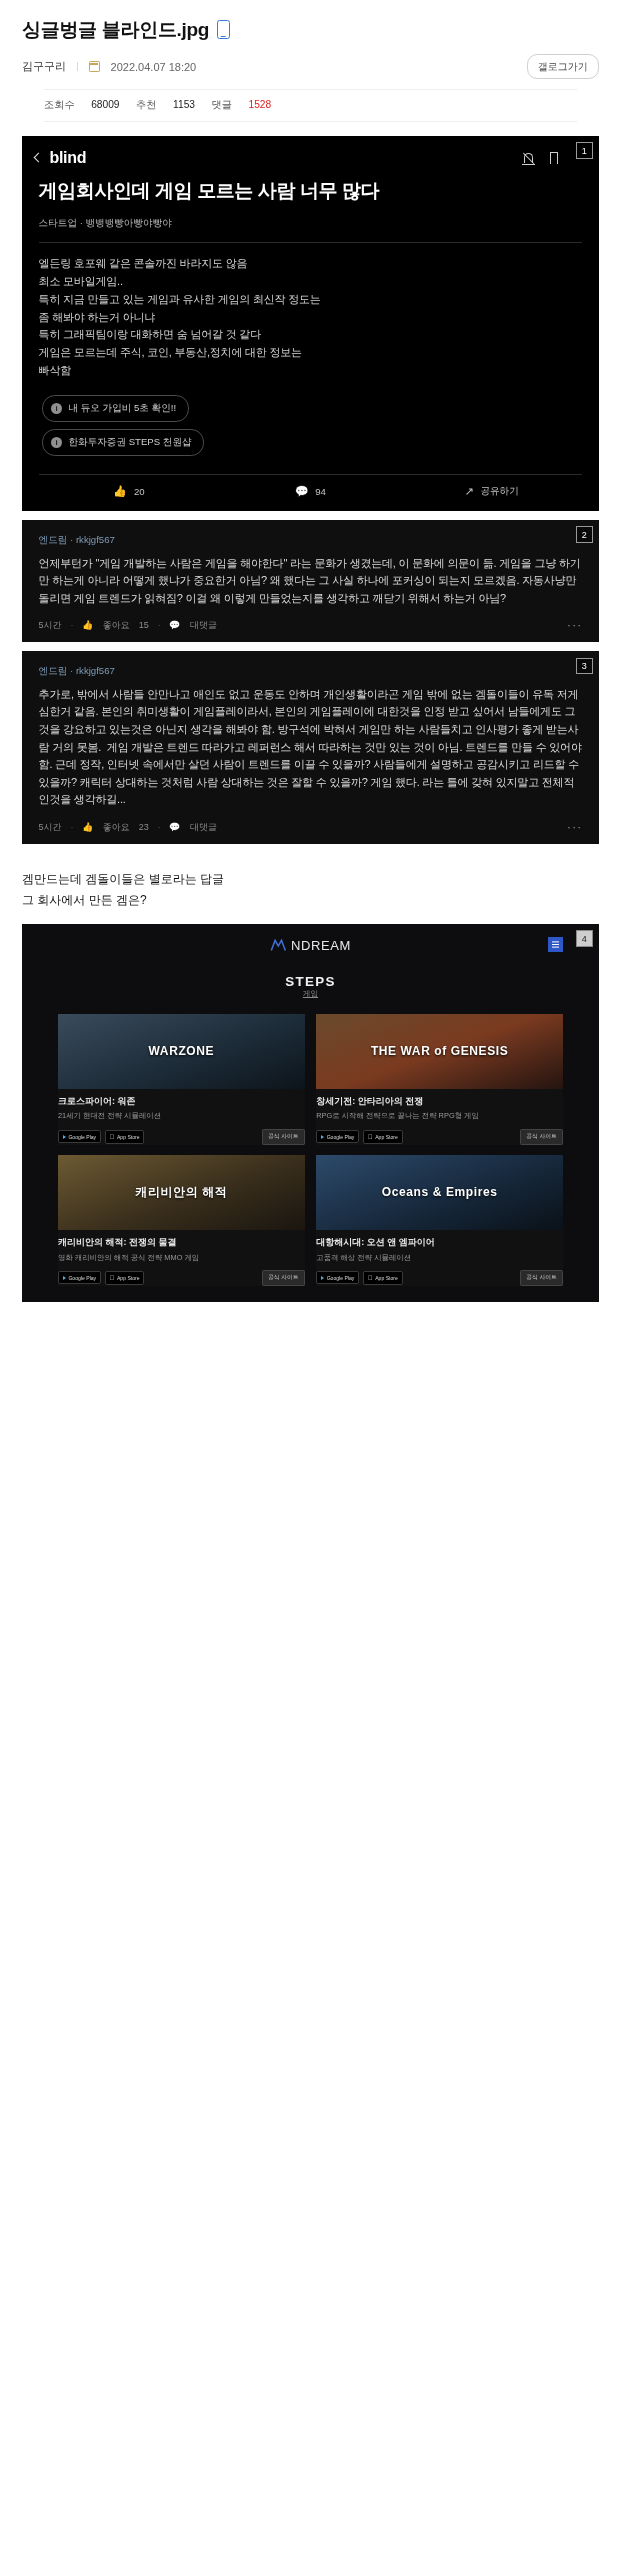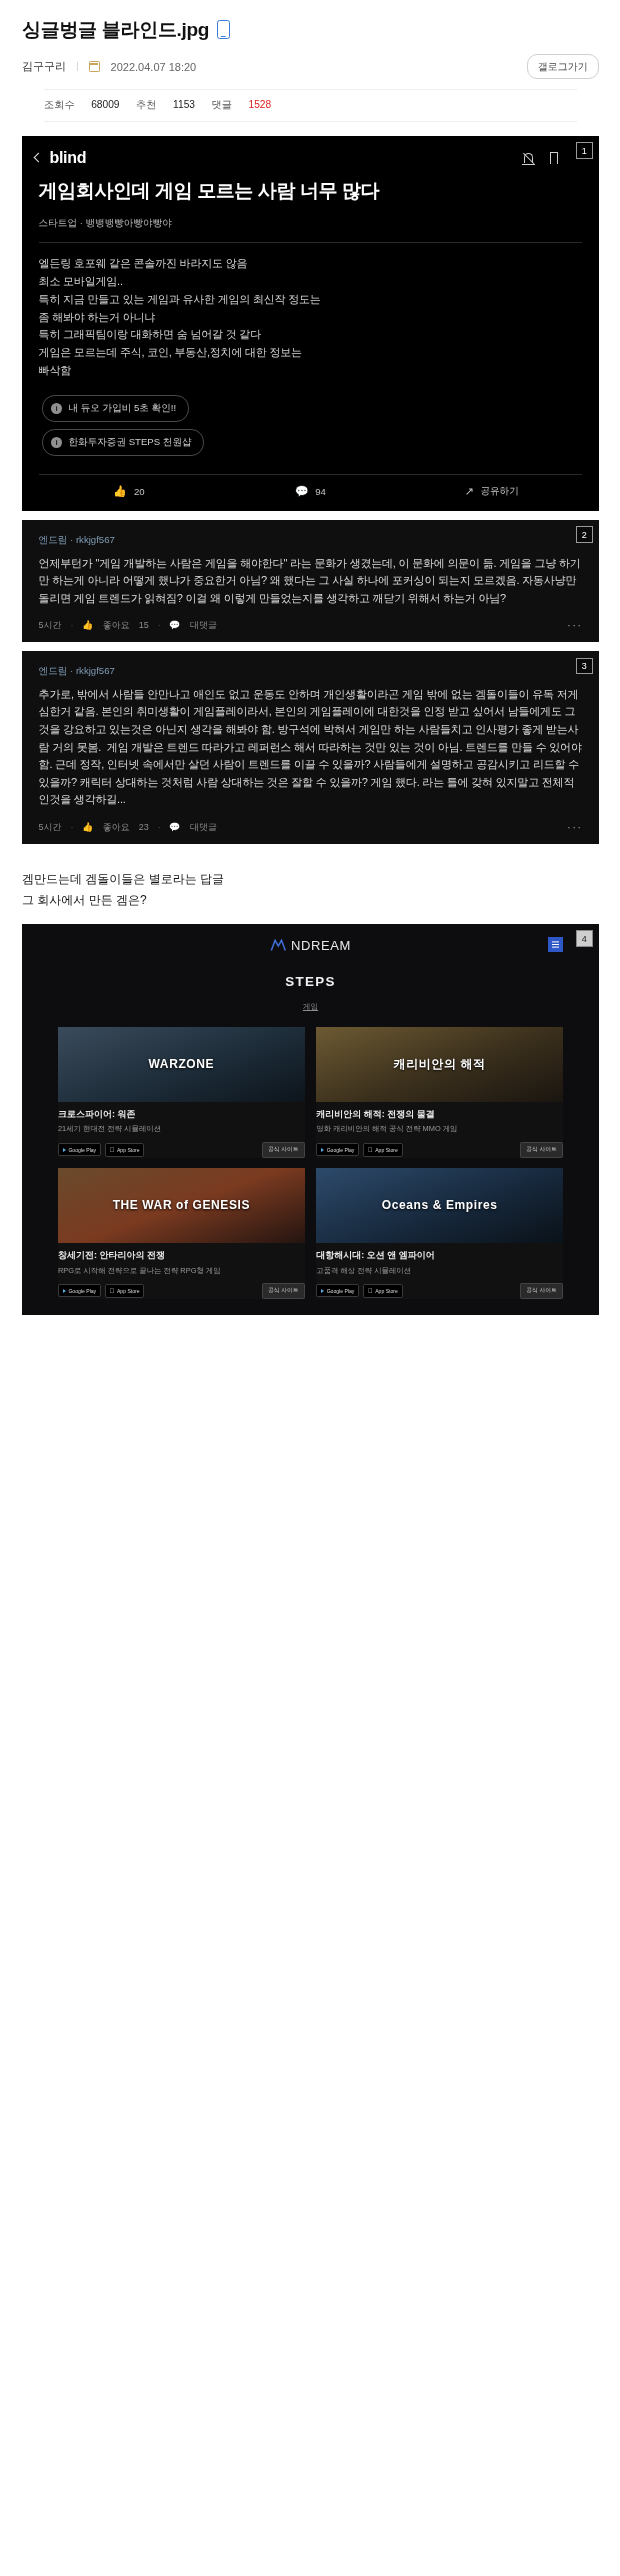--- a/index.html
+++ b/index.html
@@ -104,21 +104,21 @@
   
   .ndream { margin: 14px 22px 0 22px; background: #0d0d10; position: relative; padding-bottom: 16.6px; }
   .nd-bar { display:flex; align-items:center; justify-content:center; padding: 14px 0 11.5px 0; position:relative;}
   .nd-logo { display:flex; align-items:center; gap: 4.5px; color:#e8e8e8; font-size: 13px; letter-spacing: 0.6px; }
   .nd-mark { width: 16.6px; height: 12.8px; position: relative; }
   .nd-mark svg { display:block; }
   .nd-menu { position:absolute; right: 36px; top: 12.8px; width: 15.3px; height: 15.3px; background:#2e58c8; display:flex;align-items:center;justify-content:center;}
   .nd-menu span { display:block; width: 7.7px; height: 1.3px; background:#fff; box-shadow: 0 2.6px 0 #fff, 0 -2.6px 0 #fff; }
 
   .games-title { text-align:center; color:#f0f0f0; font-size: 13.4px; letter-spacing: 1.3px; font-weight: bold; margin-top: 9px; }
-  .games-sub { text-align:center; color:#8a8a8a; font-size: 7.7px; margin-top: 13px; text-decoration: underline; }
+  .games-sub { text-align:center; color:#8a8a8a; font-size: 7.7px; margin-top: 0; text-decoration: underline; }
 
   .games-grid { display:grid; grid-template-columns: 1fr 1fr; gap: 10.2px 11.5px; padding: 15.3px 36px 0 36px; }
   .game-card { background:#111; }
   .g-art { height: 75px; position: relative; overflow: hidden; display:flex; align-items:center; justify-content:center;}
   .g-art .g-art-label { color:#fff; font-weight: bold; font-size: 12px; text-shadow: 0 0.6px 2.6px #000; letter-spacing: 0.6px; text-align:center; padding: 0 5.1px;}
   .g-name { color:#e8e8e8; font-size: 9px; font-weight:bold; margin-top: 6.4px; }
   .g-desc { color:#9a9a9a; font-size: 7.4px; margin-top: 3.2px; line-height:1.45; }
   .g-btns { display:flex; align-items:center; gap:3.8px; margin-top: 6.4px; }
   .store-btn { background:#000; border:0.6px solid #3a3a3a; border-radius:1.9px; color:#ddd; font-size:5.1px; padding:2.6px 3.8px; display:flex; align-items:center; gap:2.6px;}
   .store-btn .tri { width:0;height:0;border-left:3.8px solid #5ad; border-top:2.6px solid transparent; border-bottom:2.6px solid transparent;}
@@ -282,58 +282,58 @@
             </span>
           <span class="store-btn">
               <span class="apple"></span>
               <span>App Store</span>
             </span>
           <span class="site-btn">공식 사이트</span>
         </div>
       </div>
 
       <div class="game-card">
+        <div class="g-art art3">
+          <span class="g-art-label">THE WAR of GENESIS</span>
+        </div>
+        <div class="g-name">창세기전: 안타리아의 전쟁</div>
+        <div class="g-desc">RPG로 시작해 전략으로 끝나는 전략 RPG형 게임</div>
+        <div class="g-btns">
+          <span class="store-btn">
+              <span class="tri"></span>
+              <span>Google Play</span>
+            </span>
+          <span class="store-btn">
+              <span class="apple"></span>
+              <span>App Store</span>
+            </span>
+          <span class="site-btn">공식 사이트</span>
+        </div>
+      </div>
+
+      <div class="game-card">
         <div class="g-art art2">
           <span class="g-art-label">캐리비안의 해적</span>
         </div>
         <div class="g-name">캐리비안의 해적: 전쟁의 물결</div>
         <div class="g-desc">영화 캐리비안의 해적 공식 전략 MMO 게임</div>
         <div class="g-btns">
           <span class="store-btn">
               <span class="tri"></span>
               <span>Google Play</span>
             </span>
           <span class="store-btn">
               <span class="apple"></span>
               <span>App Store</span>
             </span>
           <span class="site-btn">공식 사이트</span>
         </div>
       </div>
 
       <div class="game-card">
-        <div class="g-art art3">
-          <span class="g-art-label">THE WAR of GENESIS</span>
-        </div>
-        <div class="g-name">창세기전: 안타리아의 전쟁</div>
-        <div class="g-desc">RPG로 시작해 전략으로 끝나는 전략 RPG형 게임</div>
-        <div class="g-btns">
-          <span class="store-btn">
-              <span class="tri"></span>
-              <span>Google Play</span>
-            </span>
-          <span class="store-btn">
-              <span class="apple"></span>
-              <span>App Store</span>
-            </span>
-          <span class="site-btn">공식 사이트</span>
-        </div>
-      </div>
-
-      <div class="game-card">
         <div class="g-art art4">
           <span class="g-art-label">Oceans &amp; Empires</span>
         </div>
         <div class="g-name">대항해시대: 오션 앤 엠파이어</div>
         <div class="g-desc">고품격 해상 전략 시뮬레이션</div>
         <div class="g-btns">
           <span class="store-btn">
               <span class="tri"></span>
               <span>Google Play</span>
             </span>

